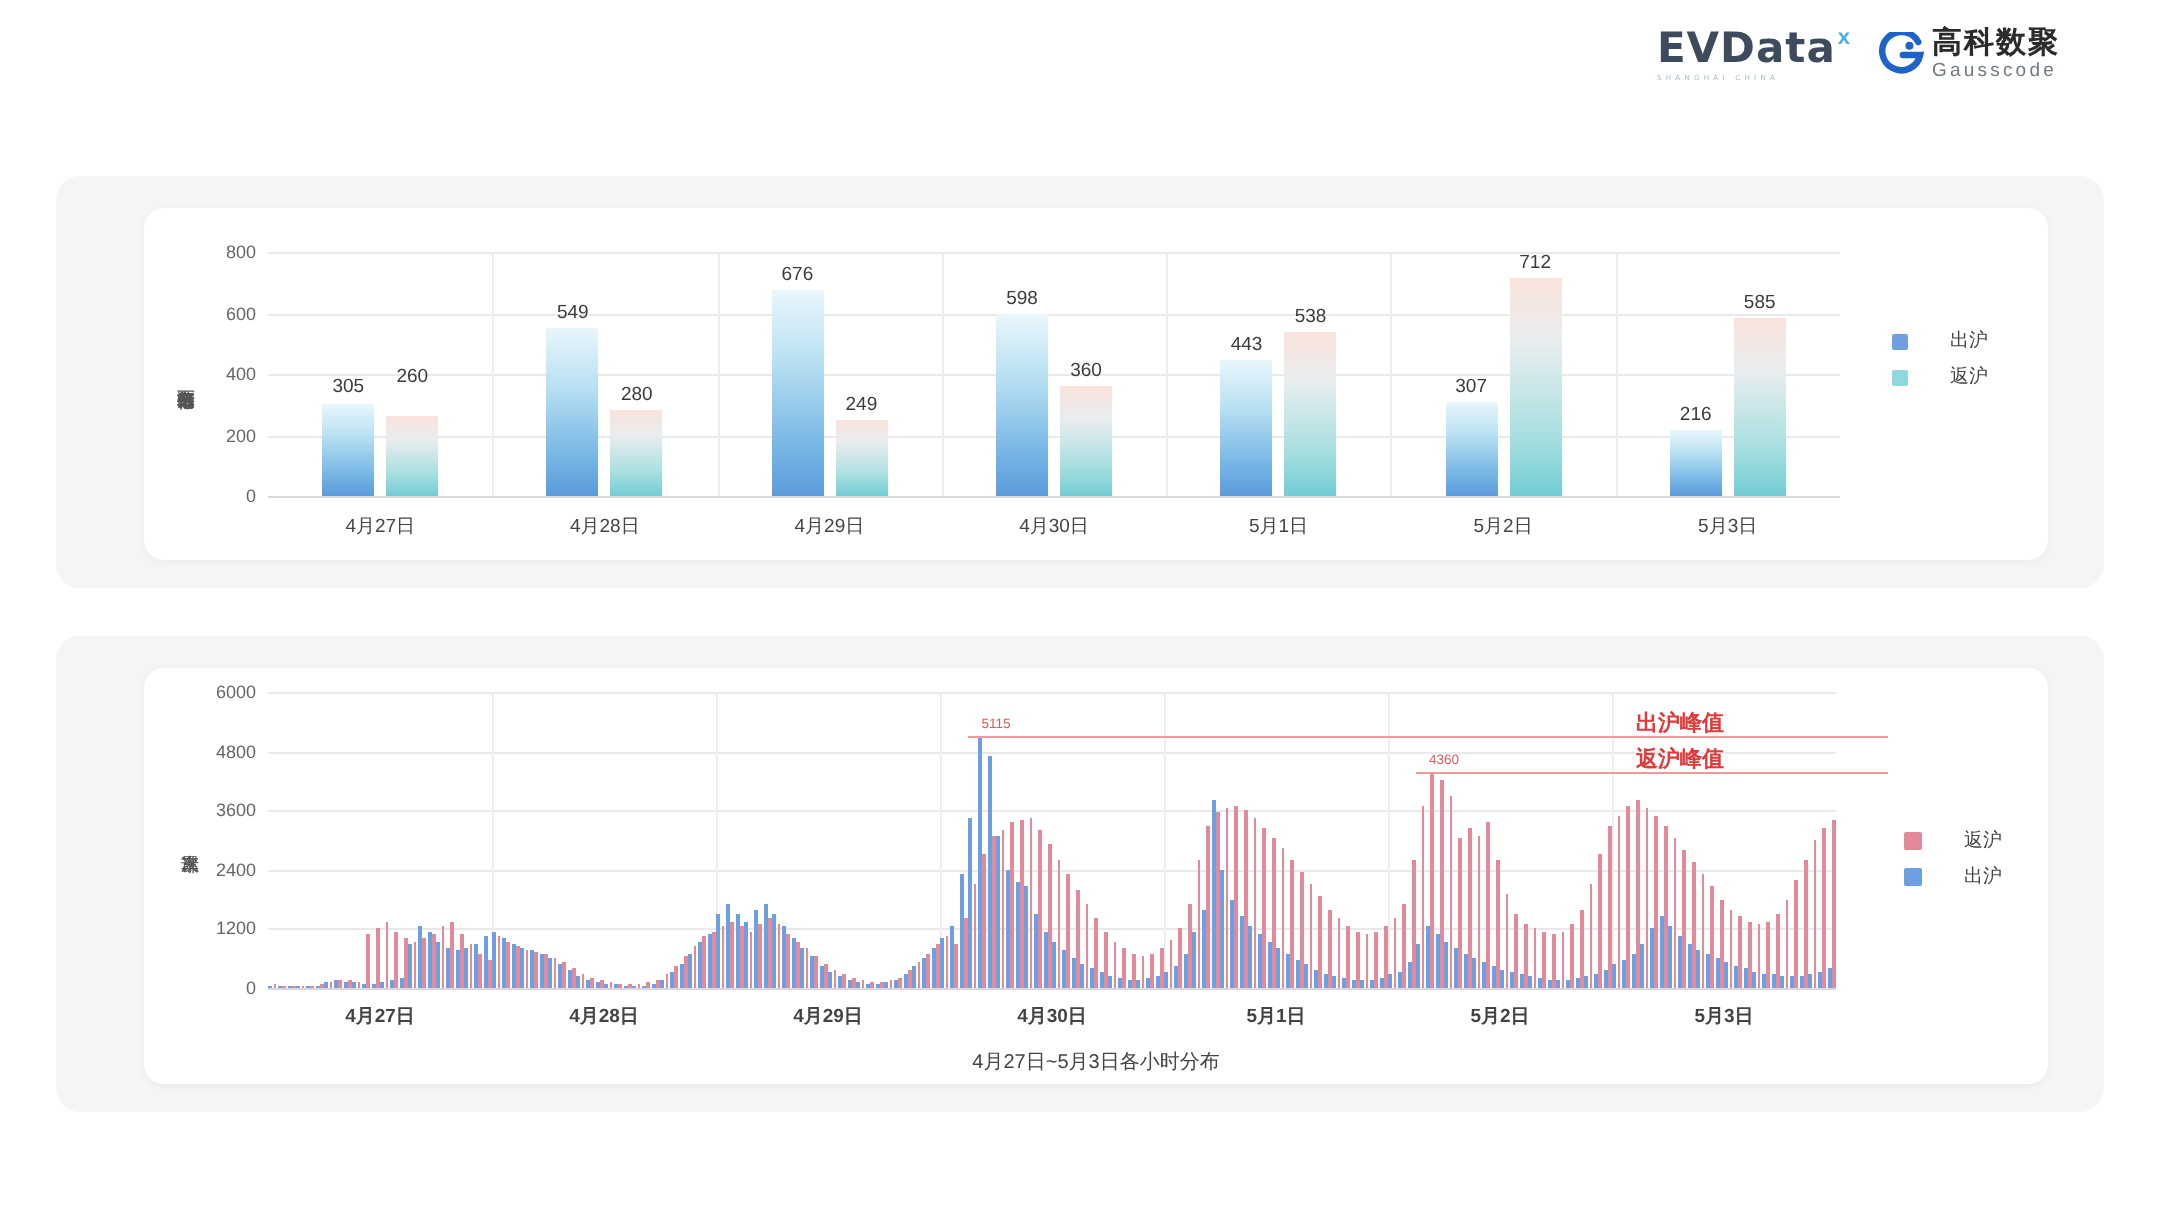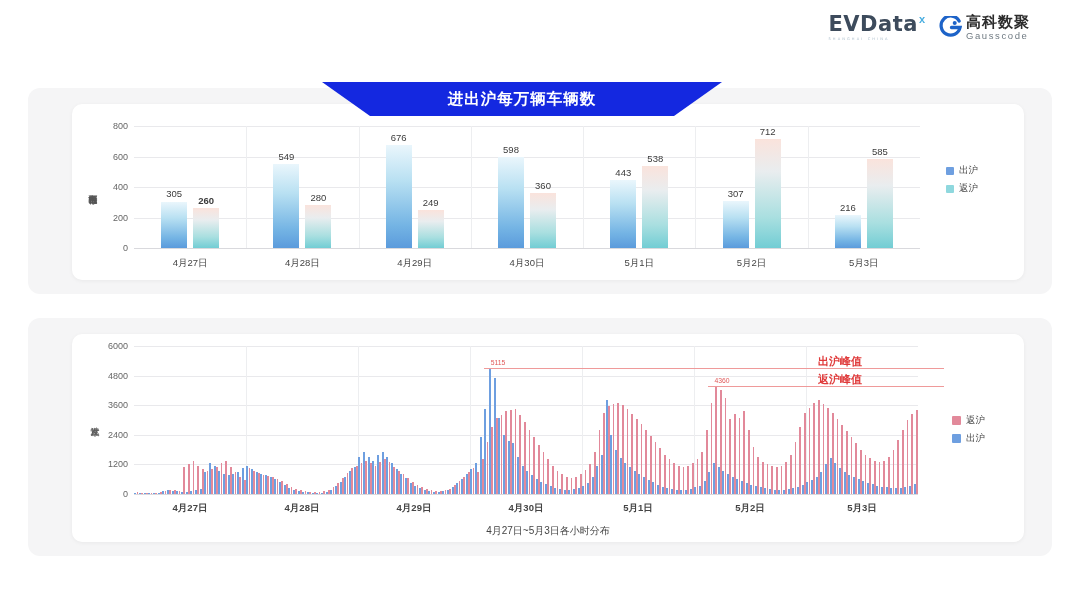--- a/index.html
+++ b/index.html
@@ -86,21 +86,21 @@
   .bar{ position:absolute; bottom:0; }
   .bar.out{ background:linear-gradient(to bottom,#eaf6fc 0%,#b8e0f2 35%,#74b4e4 78%,#5b9bdc 100%); }
   .bar.ret{ background:linear-gradient(to bottom,#fae3dc 0%,#e9edef 30%,#a9dfe0 72%,#72cdd4 100%); }
   .barlabel{
     position:absolute; transform:translateX(-50%);
     font-size:9.5px; color:#3b3b3b; white-space:nowrap;
   }
 
   
   .legend{ position:absolute; display:flex; flex-direction:column; gap:5px; }
-  .legend-row{ display:flex; align-items:center; gap:5px; }
+  .legend-row{ display:flex; align-items:center; gap:21px; }
   .swatch{ width:8px; height:8px; border-radius:1px; }
   .legend-label{ font-size:9.5px; color:#444; }
 
   
   .hbar{ position:absolute; bottom:0; }
   .hbar.out{ background:#6e9fe0; }
   .hbar.ret{ background:#e2899a; }
   .peak-line{ position:absolute; height:1px; background:#ef9a9a; }
   .peak-val{
     position:absolute; font-size:6.8px; color:#e05a5a;
@@ -153,21 +153,21 @@
           <div class="gridline" style="left: 62px; width: 786px; top: 83px;"></div>
           <div class="ytick" style="top: 83px; width: 30px; left: 26px;">400</div>
           <div class="gridline" style="left: 62px; width: 786px; top: 52.5px;"></div>
           <div class="ytick" style="top: 52.5px; width: 30px; left: 26px;">600</div>
           <div class="gridline" style="left: 62px; width: 786px; top: 22px;"></div>
           <div class="ytick" style="top: 22px; width: 30px; left: 26px;">800</div>
           <div class="xtick" style="left: 118.143px; top: 153px;">4月27日</div>
           <div class="bar out" style="left: 89.1429px; width: 26px; height: 46.5125px; bottom: 32px;"></div>
           <div class="barlabel" style="left: 102.143px; top: 84.4875px;">305</div>
           <div class="bar ret" style="left: 121.143px; width: 26px; height: 39.65px; bottom: 32px;"></div>
-          <div class="barlabel" style="left: 134.143px; top: 91px; font-weight: bold;">260</div>
+          <div class="barlabel" style="left: 134.143px; top: 79px;">260</div>
           <div class="sep" style="left: 174.286px; top: 22px; height: 122px;"></div>
           <div class="xtick" style="left: 230.429px; top: 153px;">4月28日</div>
           <div class="bar out" style="left: 201.429px; width: 26px; height: 83.7225px; bottom: 32px;"></div>
           <div class="barlabel" style="left: 214.429px; top: 47.2775px;">549</div>
           <div class="bar ret" style="left: 233.429px; width: 26px; height: 42.7px; bottom: 32px;"></div>
           <div class="barlabel" style="left: 246.429px; top: 88.3px;">280</div>
           <div class="sep" style="left: 286.571px; top: 22px; height: 122px;"></div>
           <div class="xtick" style="left: 342.714px; top: 153px;">4月29日</div>
           <div class="bar out" style="left: 313.714px; width: 26px; height: 103.09px; bottom: 32px;"></div>
           <div class="barlabel" style="left: 326.714px; top: 27.91px;">676</div>
@@ -202,23 +202,20 @@
           <div class="legend-row">
             <div class="swatch" style="background: rgb(110, 159, 224);"></div>
             <div class="legend-label">出沪</div>
           </div>
           <div class="legend-row">
             <div class="swatch" style="background: rgb(143, 216, 222);"></div>
             <div class="legend-label">返沪</div>
           </div>
         </div>
     </div>
-  </div>
-  <div class="banner" id="banner-1">
-    <span class="banner-text">进出沪每万辆车辆数</span>
   </div>
 
   <div class="outer-card" id="card-2">
     <div class="inner-card">
       <div class="chart-area" id="chart2" style="left: 0px; top: 0px; width: 908px; height: 190px;">
           <div class="ylabel" style="left: 16px; top: 16px; height: 140px; display: flex; align-items: center; justify-content: center;">车次累计</div>
           <div class="gridline" style="left: 62px; width: 784px; top: 160px; background: rgb(217, 217, 221);"></div>
           <div class="ytick" style="top: 160px; width: 34px; left: 22px;">0</div>
           <div class="gridline" style="left: 62px; width: 784px; top: 130.4px;"></div>
           <div class="ytick" style="top: 130.4px; width: 34px; left: 22px;">1200</div>

